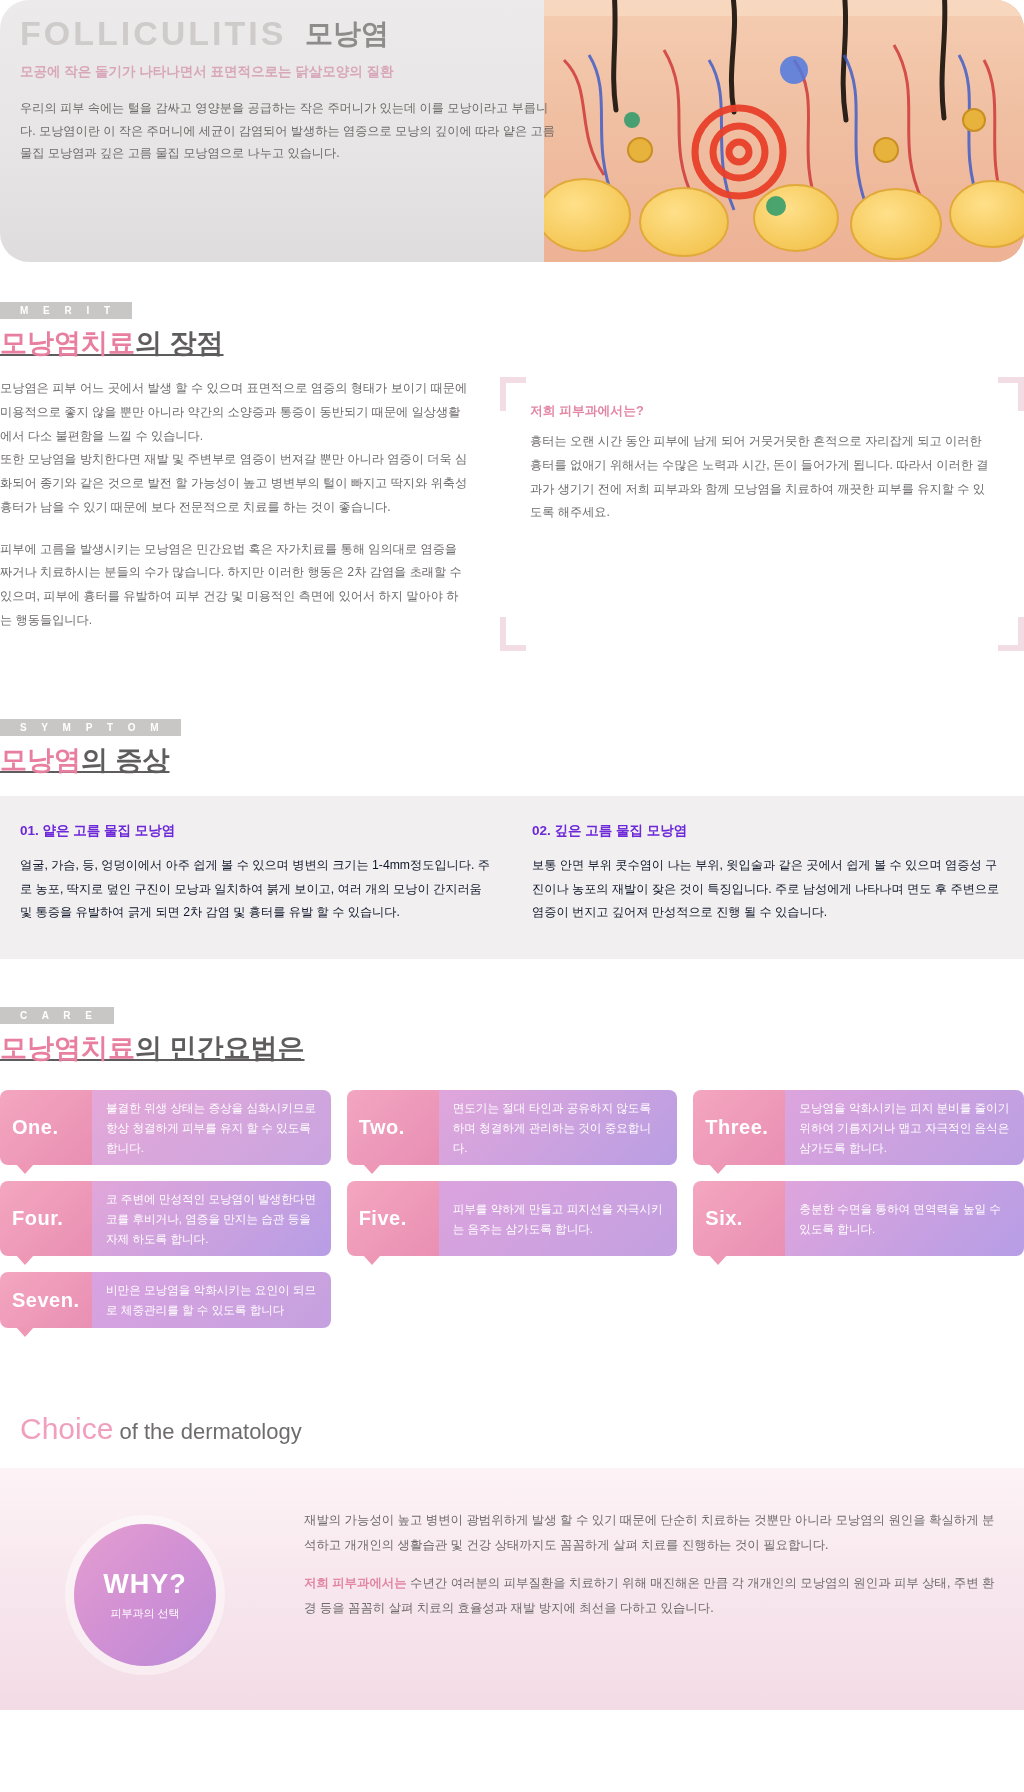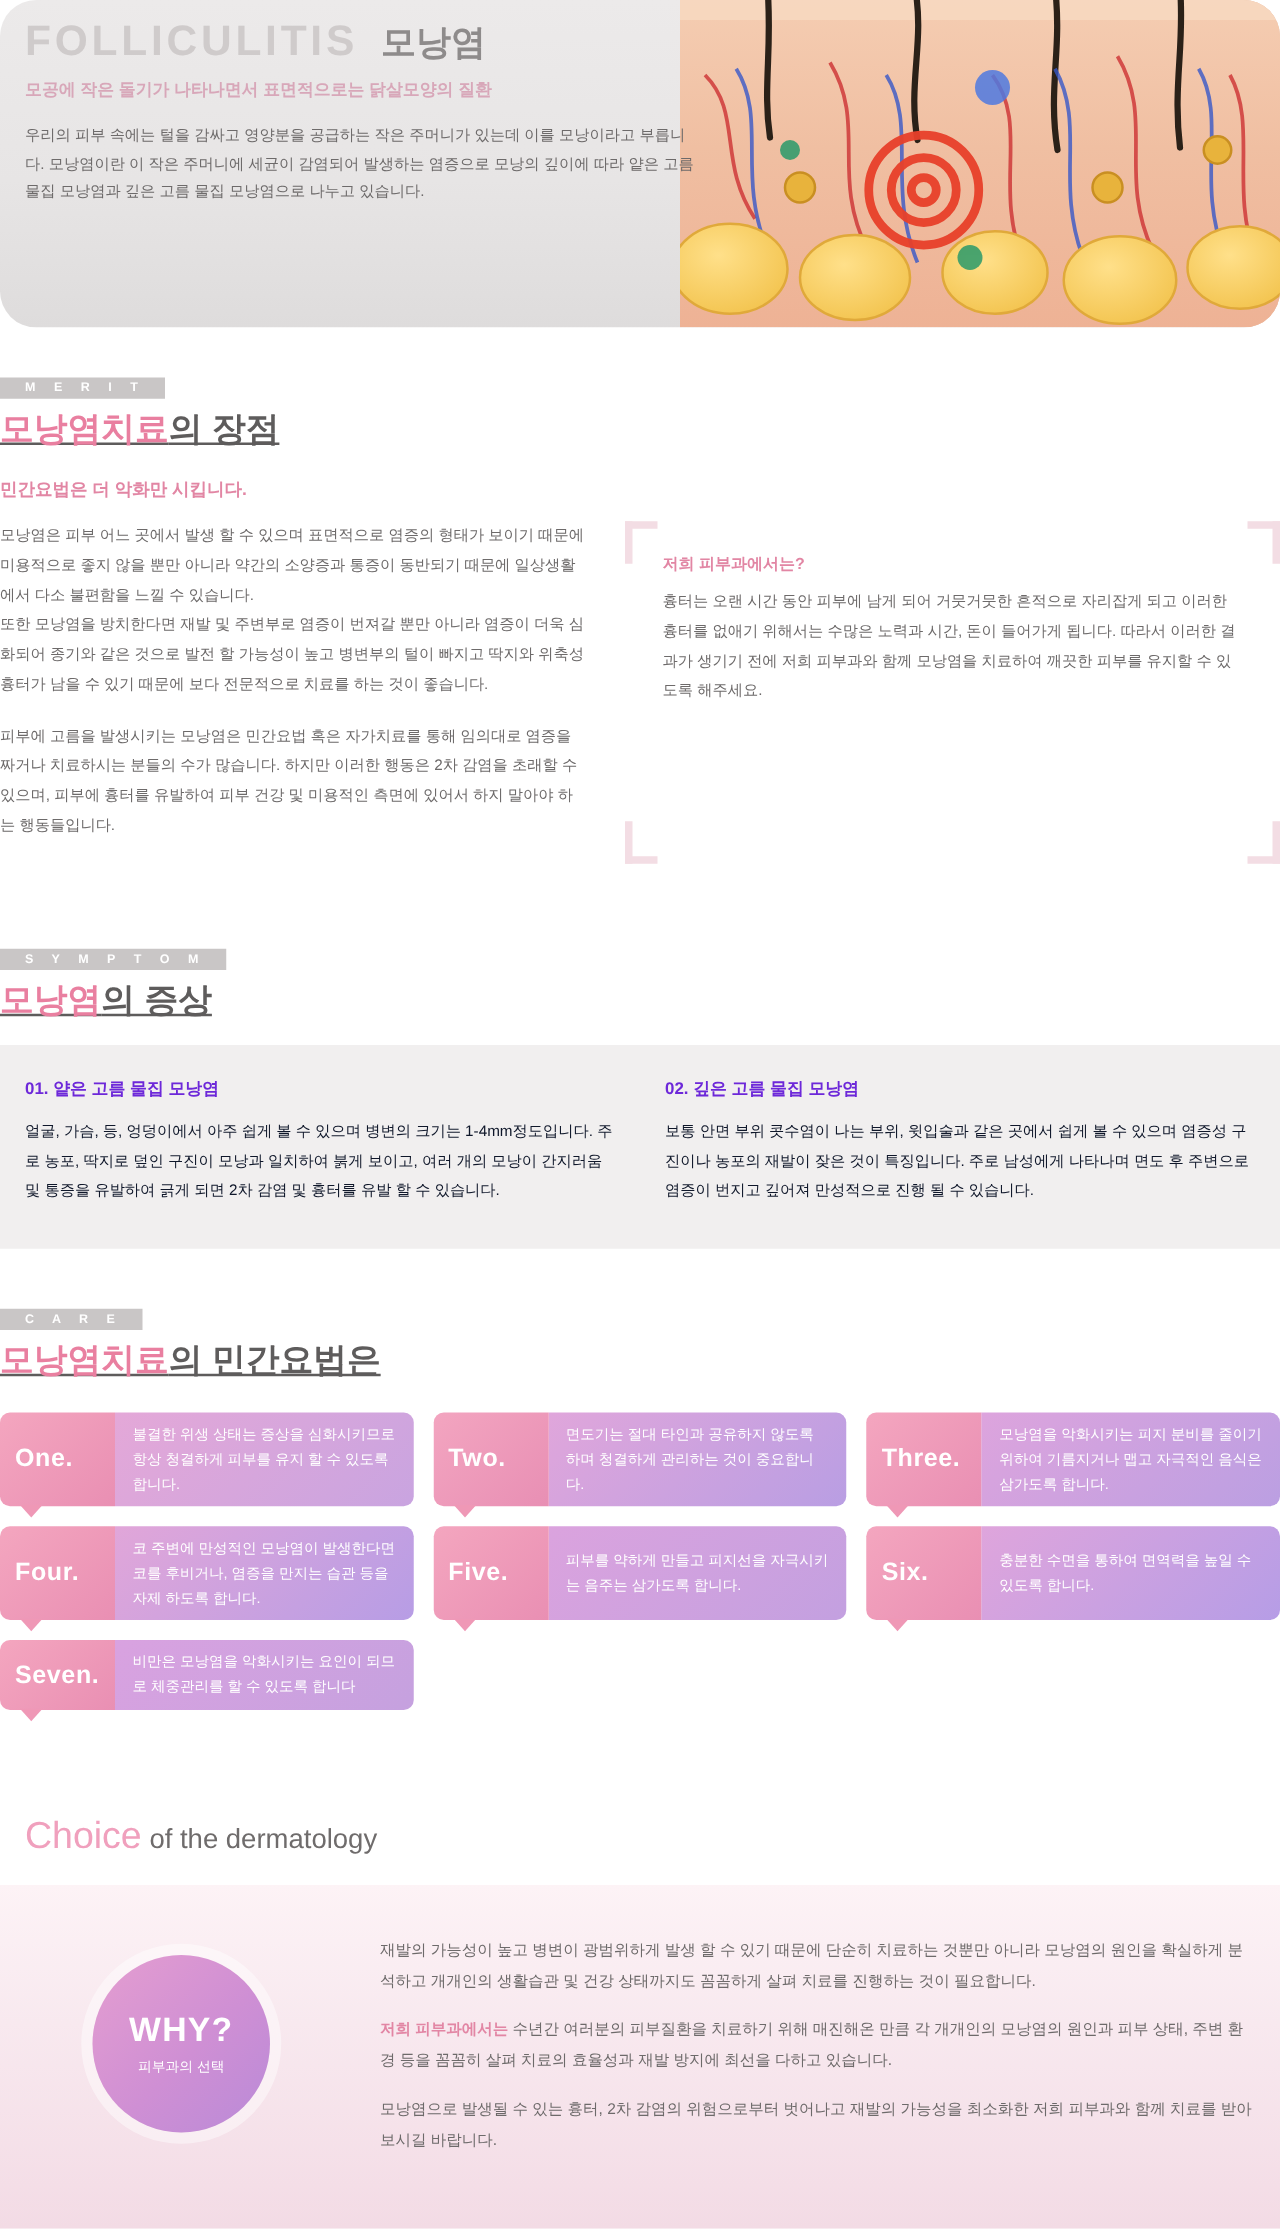--- a/index.html
+++ b/index.html
@@ -233,21 +233,20 @@
       <div class="hero-sub">모공에 작은 돌기가 나타나면서 표면적으로는 닭살모양의 질환</div>
       <div class="hero-body">우리의 피부 속에는 털을 감싸고 영양분을 공급하는 작은 주머니가 있는데 이를 모낭이라고 부릅니다. 모낭염이란 이 작은 주머니에 세균이 감염되어 발생하는 염증으로 모낭의 깊이에 따라 얕은 고름 물집 모낭염과 깊은 고름 물집 모낭염으로 나누고 있습니다.</div>
     </div>
   </section>
 
   <section class="sec sec-pad merit">
     <span class="eyebrow">M E R I T</span>
     <div class="sec-h">
       <span class="pink">모낭염치료</span><span>의 장점</span>
     </div>
-    <div class="merit-lead">민간요법은 더 악화만 시킵니다.</div>
 
     <div class="merit-cols">
       <div class="merit-left">
         <p style="white-space:pre-line">모낭염은 피부 어느 곳에서 발생 할 수 있으며 표면적으로 염증의 형태가 보이기 때문에 미용적으로 좋지 않을 뿐만 아니라 약간의 소양증과 통증이 동반되기 때문에 일상생활에서 다소 불편함을 느낄 수 있습니다.
 또한 모낭염을 방치한다면 재발 및 주변부로 염증이 번져갈 뿐만 아니라 염증이 더욱 심화되어 종기와 같은 것으로 발전 할 가능성이 높고 병변부의 털이 빠지고 딱지와 위축성 흉터가 남을 수 있기 때문에 보다 전문적으로 치료를 하는 것이 좋습니다.</p>
         <p>피부에 고름을 발생시키는 모낭염은 민간요법 혹은 자가치료를 통해 임의대로 염증을 짜거나 치료하시는 분들의 수가 많습니다. 하지만 이러한 행동은 2차 감염을 초래할 수 있으며, 피부에 흉터를 유발하여 피부 건강 및 미용적인 측면에 있어서 하지 말아야 하는 행동들입니다.</p>
       </div>
       <div class="merit-right">
         <span class="bracket tl"></span>
         <span class="bracket tr"></span>
@@ -328,18 +327,17 @@
     <div class="choice-band">
       <div class="why-wrap">
         <div class="why">
           <div class="why-main">WHY?</div>
           <div class="why-sub">피부과의 선택</div>
         </div>
       </div>
       <div class="choice-text">
         <p>재발의 가능성이 높고 병변이 광범위하게 발생 할 수 있기 때문에 단순히 치료하는 것뿐만 아니라 모낭염의 원인을 확실하게 분석하고 개개인의 생활습관 및 건강 상태까지도 꼼꼼하게 살펴 치료를 진행하는 것이 필요합니다.</p>
         <p><span class="hl">저희 피부과에서는</span> <span>수년간 여러분의 피부질환을 치료하기 위해 매진해온 만큼 각 개개인의 모낭염의 원인과 피부 상태, 주변 환경 등을 꼼꼼히 살펴 치료의 효율성과 재발 방지에 최선을 다하고 있습니다.</span></p>
-        <p>모낭염으로 발생될 수 있는 흉터, 2차 감염의 위험으로부터 벗어나고 재발의 가능성을 최소화한 저희 피부과와 함께 치료를 받아보시길 바랍니다.</p>
       </div>
     </div>
   </section>
 
 </div>
 
 </body></html>

